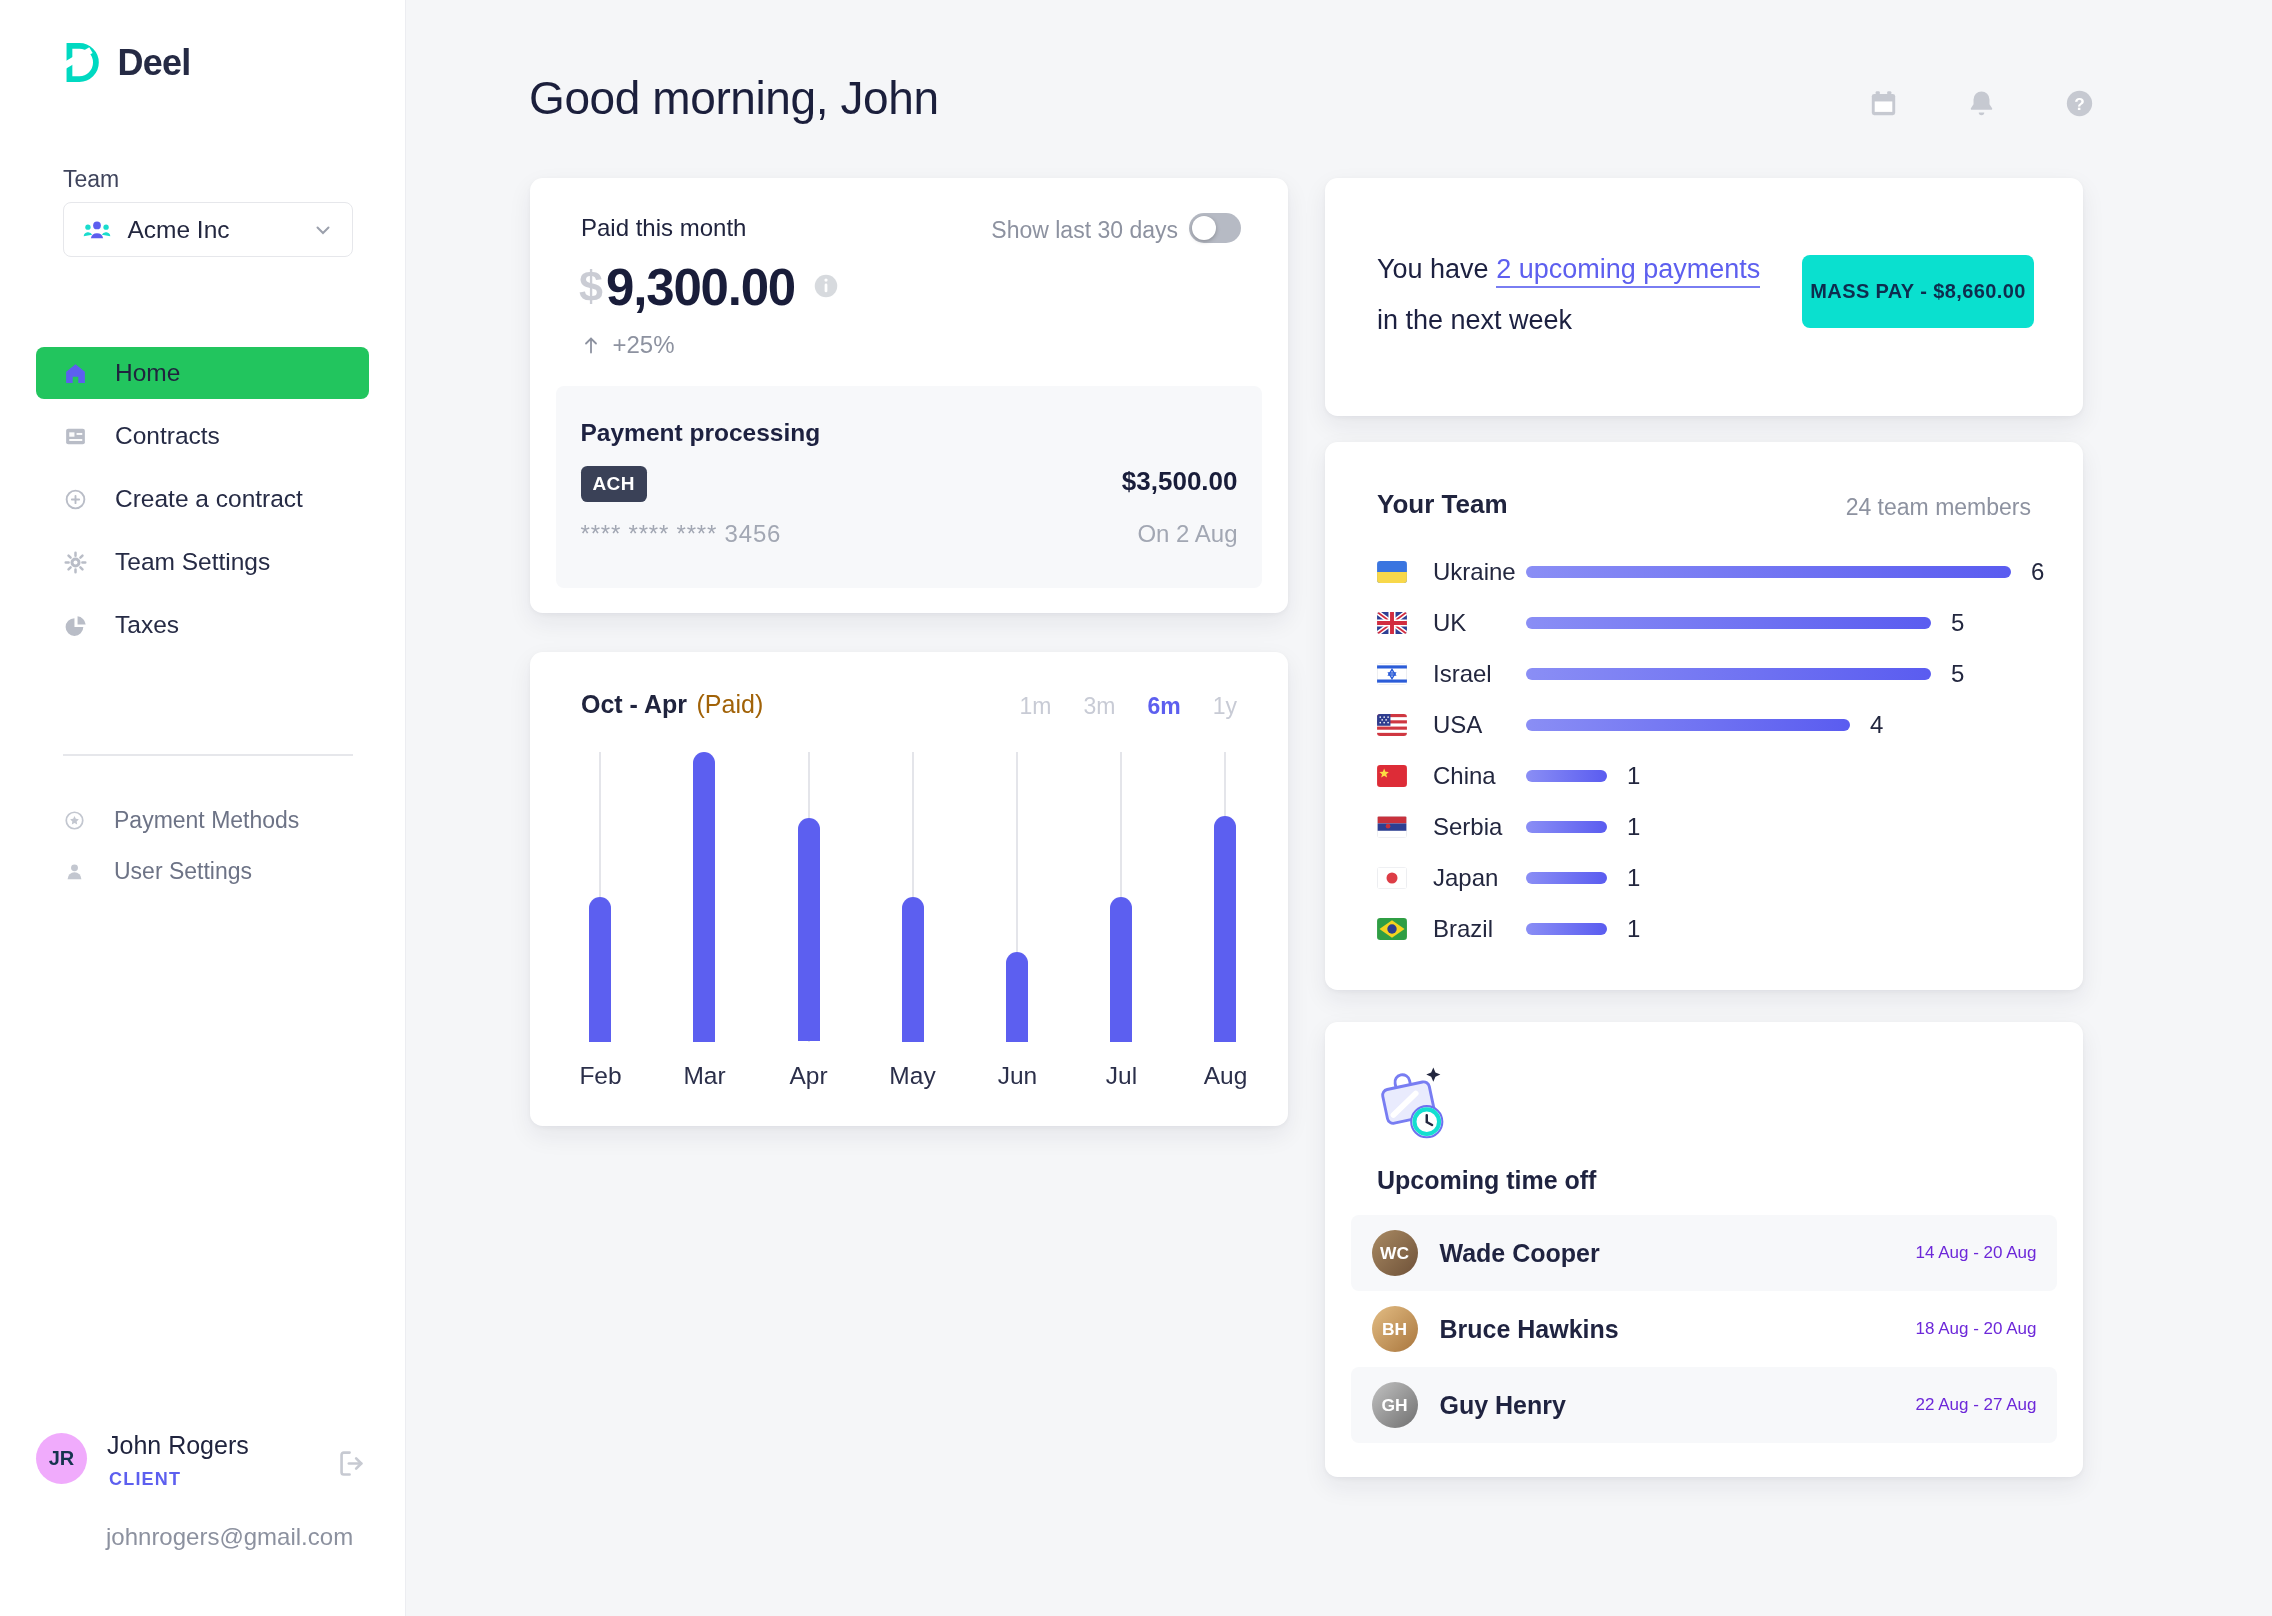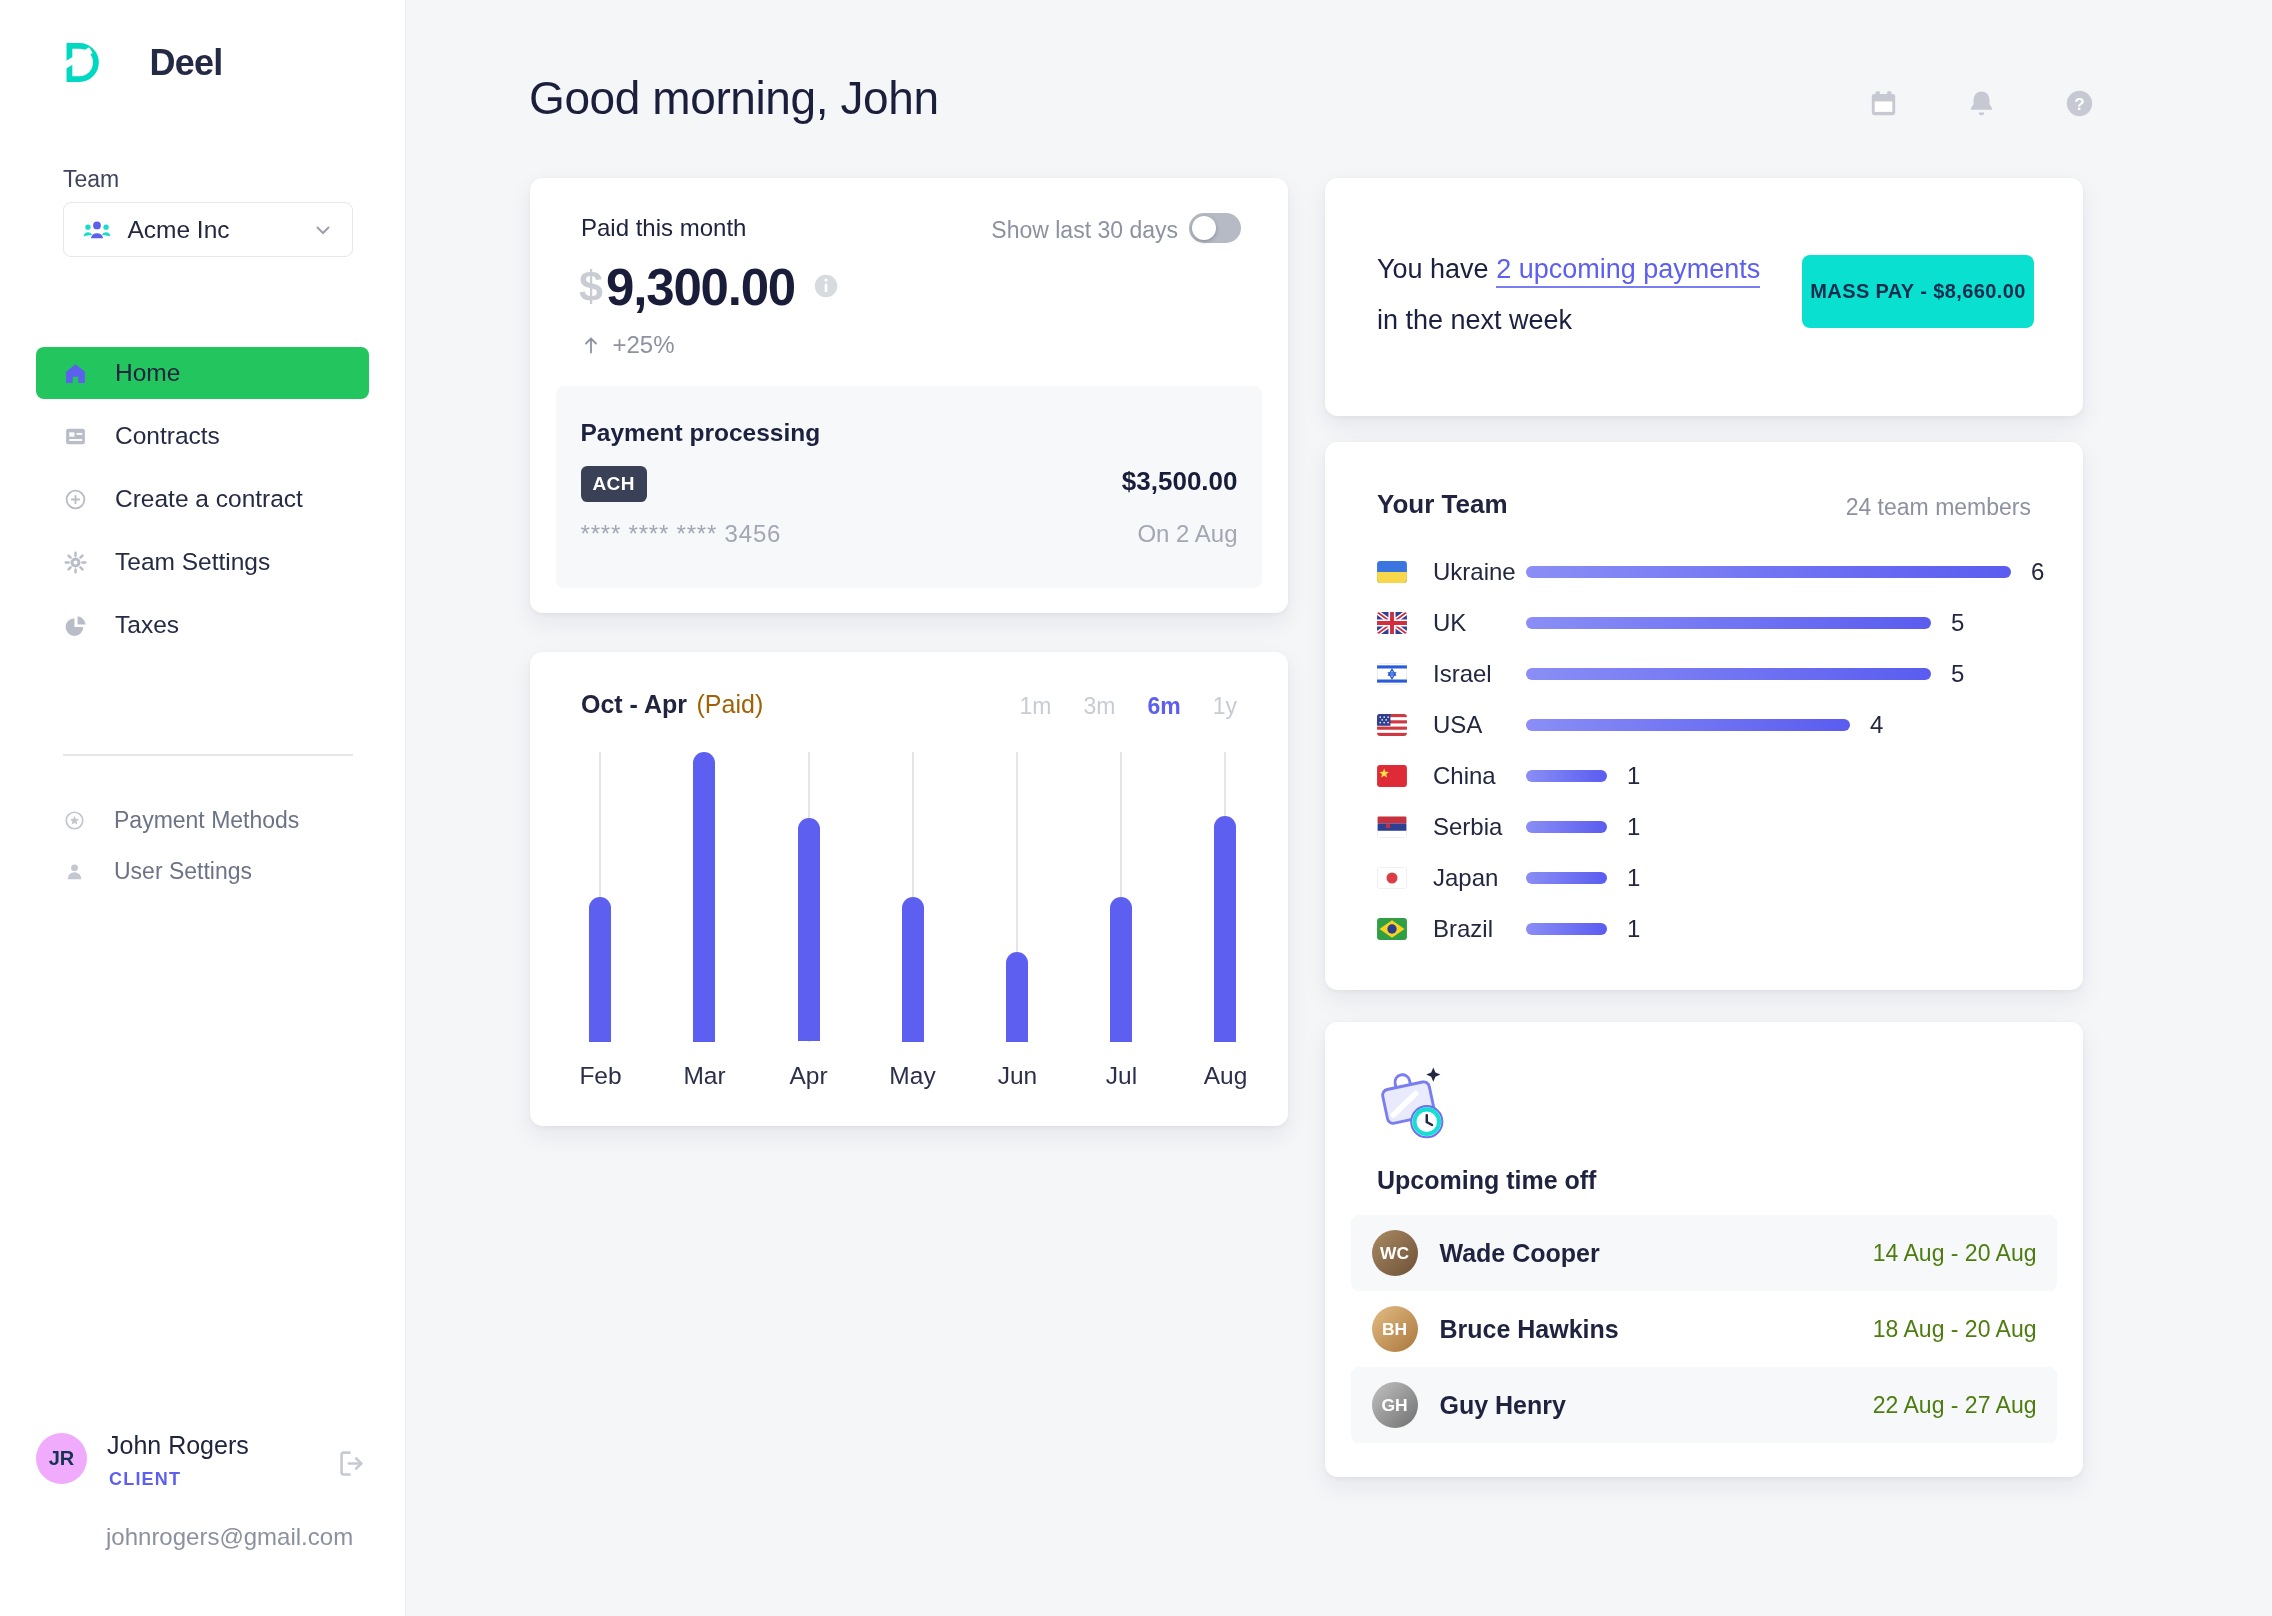--- a/index.html
+++ b/index.html
@@ -9,21 +9,21 @@
     font-family:"Liberation Sans","DejaVu Sans",sans-serif;
     color:#1d2140;
     overflow:hidden;
   }
   .app { position:relative; width:2273px; height:1616px; overflow:hidden; }
 
   
   .sidebar { position:absolute; left:0; top:0; width:406px; height:1616px; background:#ffffff; border-right:0.8px solid #ecedf1; }
   .logo-row { position:absolute; left:62px; top:41px; display:flex; align-items:center; gap:12.6px; }
   .logo-mark svg { width:43px; height:43px; display:block; }
-  .logo-text { font-size:36px; font-weight:700; color:#252a44; letter-spacing:-0.8px;margin-left:32px; }
+  .logo-text { font-size:36px; font-weight:700; color:#252a44; letter-spacing:-0.8px; }
 
   .team-label { position:absolute; left:63px; top:166px; font-size:23px; color:#3f445c; }
   .team-select { position:absolute; left:63px; top:202px; width:290px; height:55px; border:1.6px solid #e6e7eb; border-radius:8px; background:#fff; display:flex; align-items:center; padding:0 17.4px; gap:14px; cursor:pointer; }
   .team-select .people-ic svg { width:32px; height:32px; display:block; }
   .team-value { font-size:24.5px; font-weight:500; color:#23273f; }
   .chev { margin-left:auto; width:24px; height:24px; color:#9ba0ac; }
   .chev svg { width:24px; height:24px; }
 
   .nav { position:absolute; left:36px; top:347px; width:333px; }
   .nav-item { height:52px; display:flex; align-items:center; gap:27px; padding-left:27px; border-radius:8px; margin-bottom:11px; cursor:pointer; }
@@ -114,21 +114,21 @@
 
   
   .to-ill { position:absolute; left:46px; top:39px; width:82px; height:82px; }
   .to-ill svg { width:82px; height:82px; }
   .to-title { position:absolute; left:52px; top:144px; font-size:25px; font-weight:600; color:#1f2340; }
   .to-rows { position:absolute; left:26px; top:193px; width:706px; }
   .to-row { height:76px; border-radius:8px; display:flex; align-items:center; padding:0 20.5px; cursor:pointer; }
   .to-row.shaded { background:#f7f8fa; }
   .to-avatar { width:46px; height:46px; border-radius:50%; margin-right:22px; display:flex; align-items:center; justify-content:center; font-size:17.4px; font-weight:600; color:#fff; flex:none; }
   .to-name { font-size:25px; font-weight:600; color:#1f2340; }
-  .to-date { margin-left:auto; font-size:23px; color:#4d7c0f; }
+  .to-date { margin-left:auto; font-size:17px; color:#6d28d9; }
 </style>
 </head>
 <body>
 
 <div class="app">
 
   <aside class="sidebar">
     <div class="logo-row">
       <span class="logo-mark">
         <svg viewBox="0 0 52 52">

